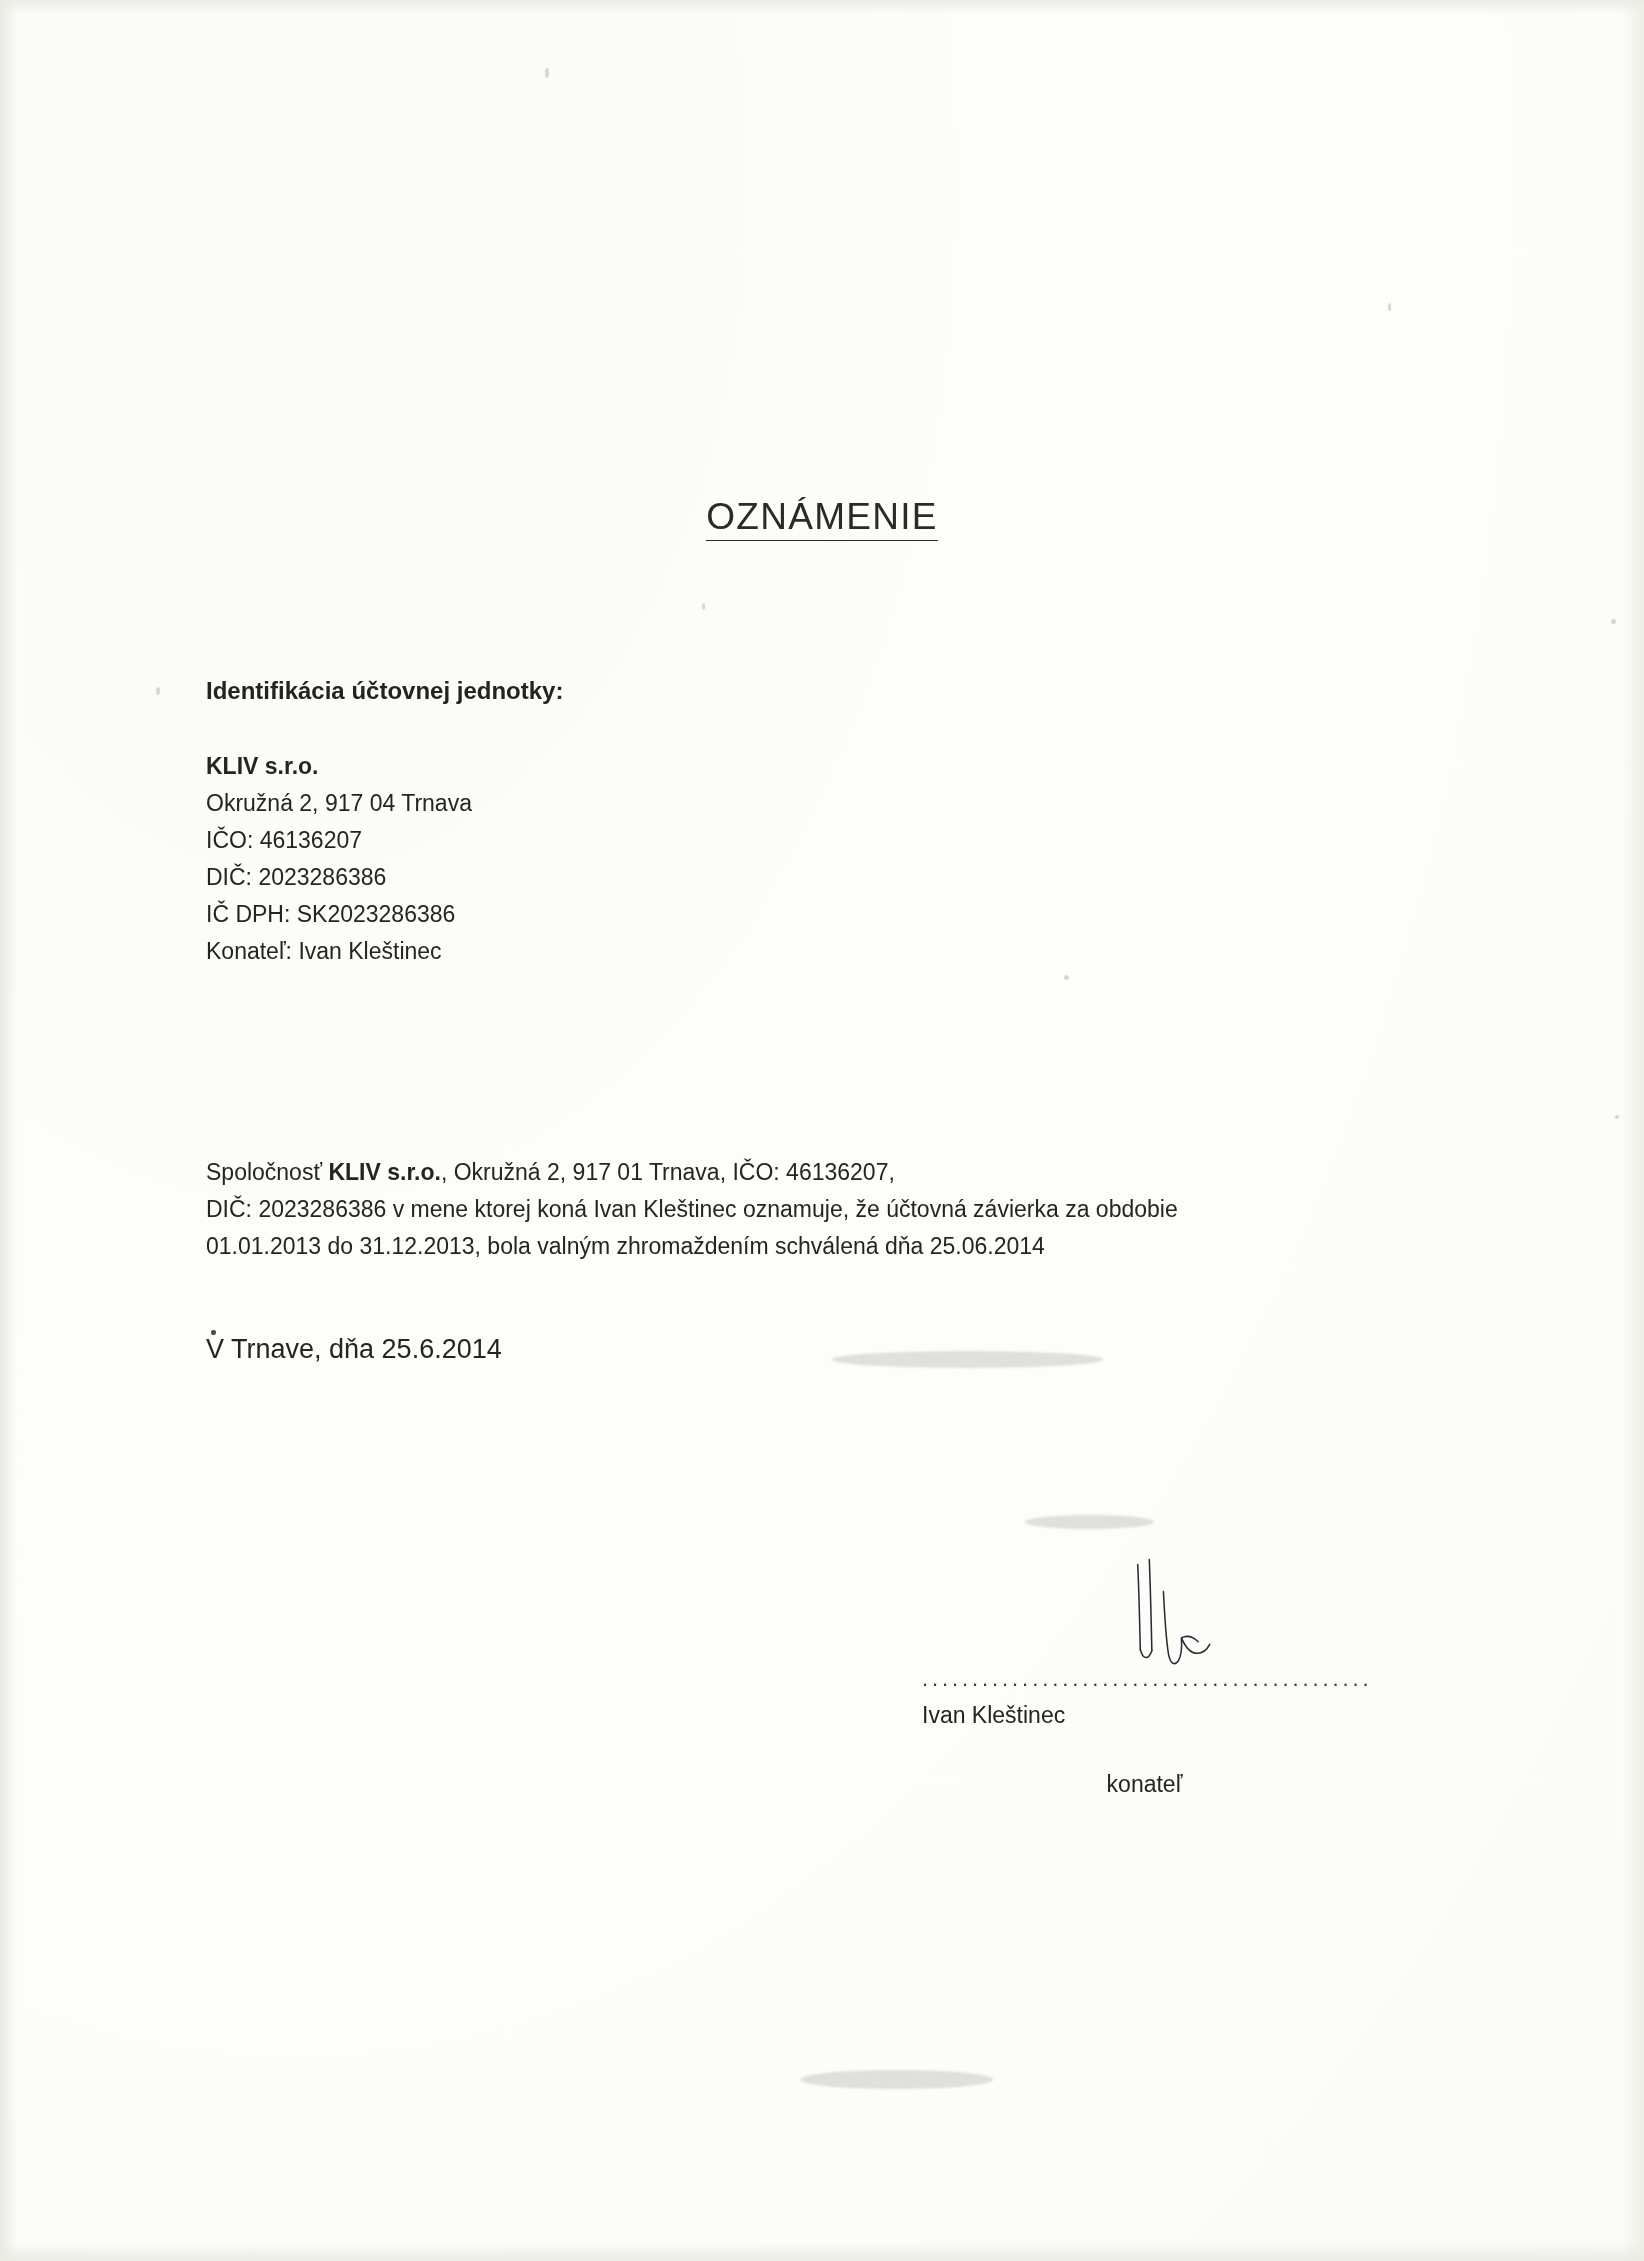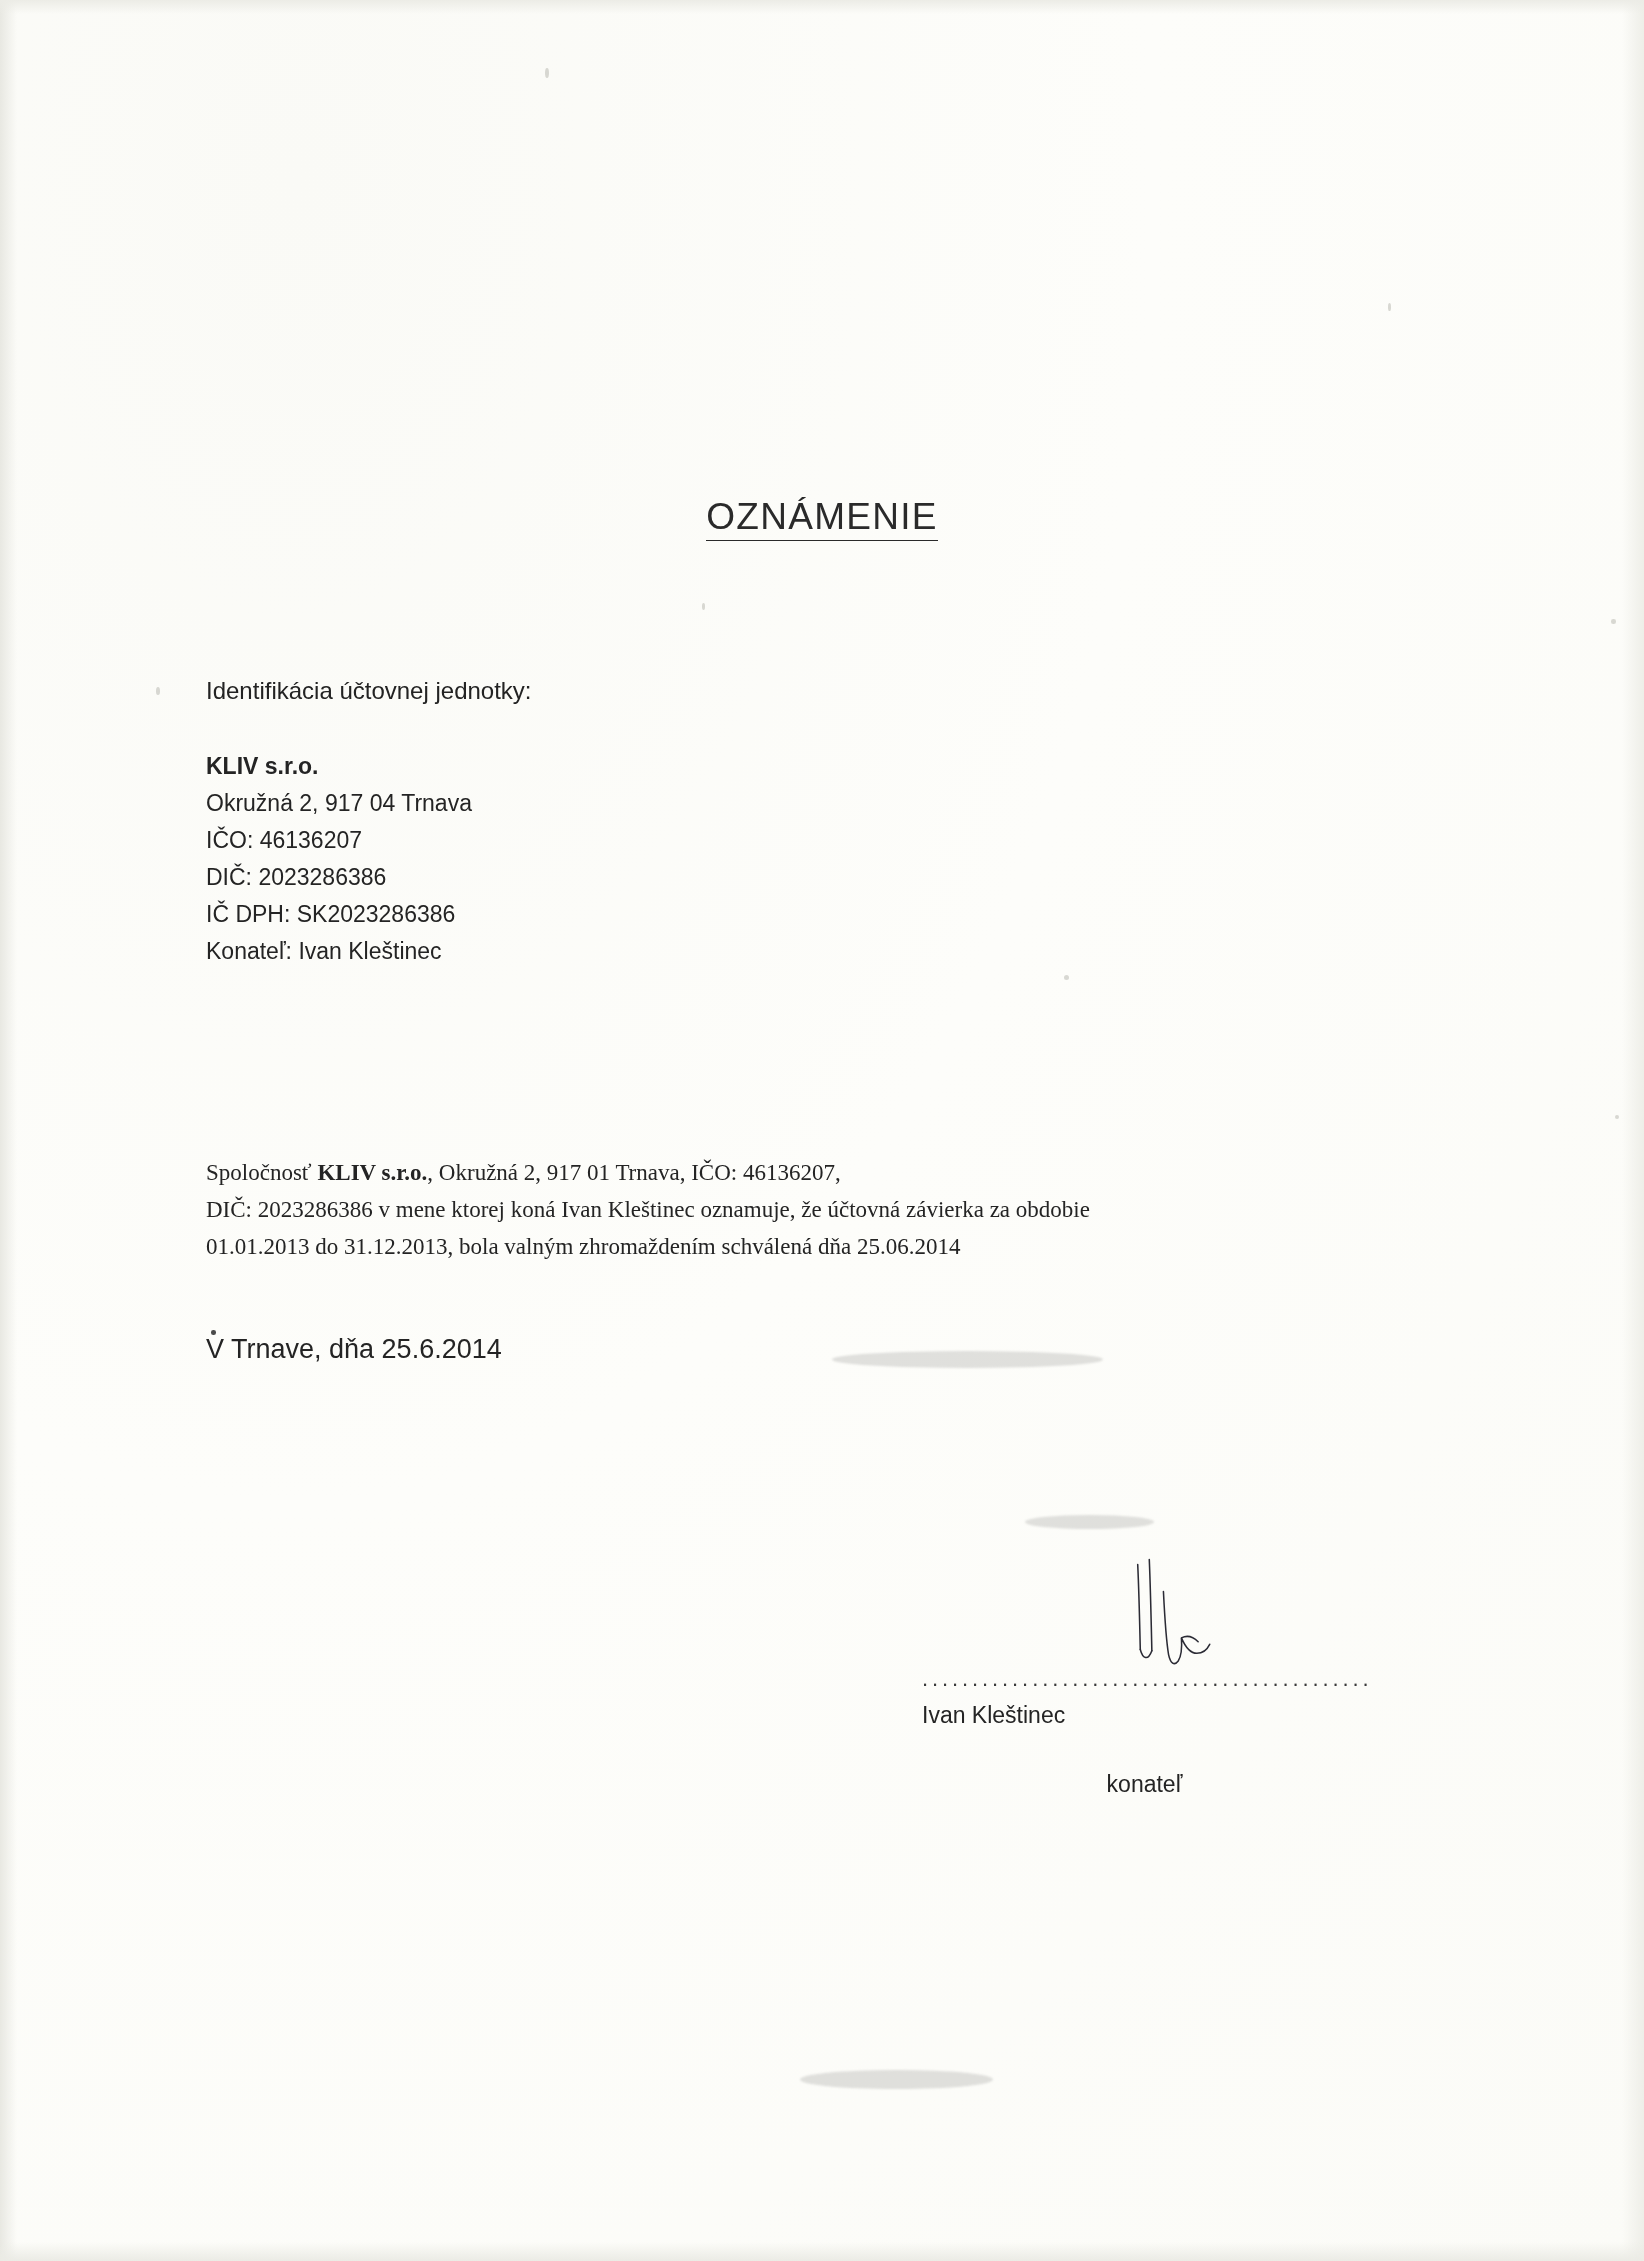--- a/index.html
+++ b/index.html
@@ -70,41 +70,40 @@
   }
 
   .block {
     position: absolute;
     left: 206px;
   }
 
   .heading-ident {
     top: 677px;
     font-size: 24px;
-    font-weight: normal;
+    font-weight: bold;
     color: #232323;
   }
 
   .ident-lines {
     top: 748px;
     font-size: 23px;
     line-height: 37px;
     color: #242424;
   }
   .ident-lines .company {
     font-weight: bold;
   }
 
   .body-para {
     top: 1154px;
     width: 1225px;
     font-size: 23px;
     line-height: 37px;
     color: #242424;
-    font-family: Liberation Serif, serif;
   }
   .body-para b { font-weight: bold; }
 
   .place-date {
     top: 1334px;
     font-size: 27px;
     color: #242424;
   }
 
   .stray-dot {

